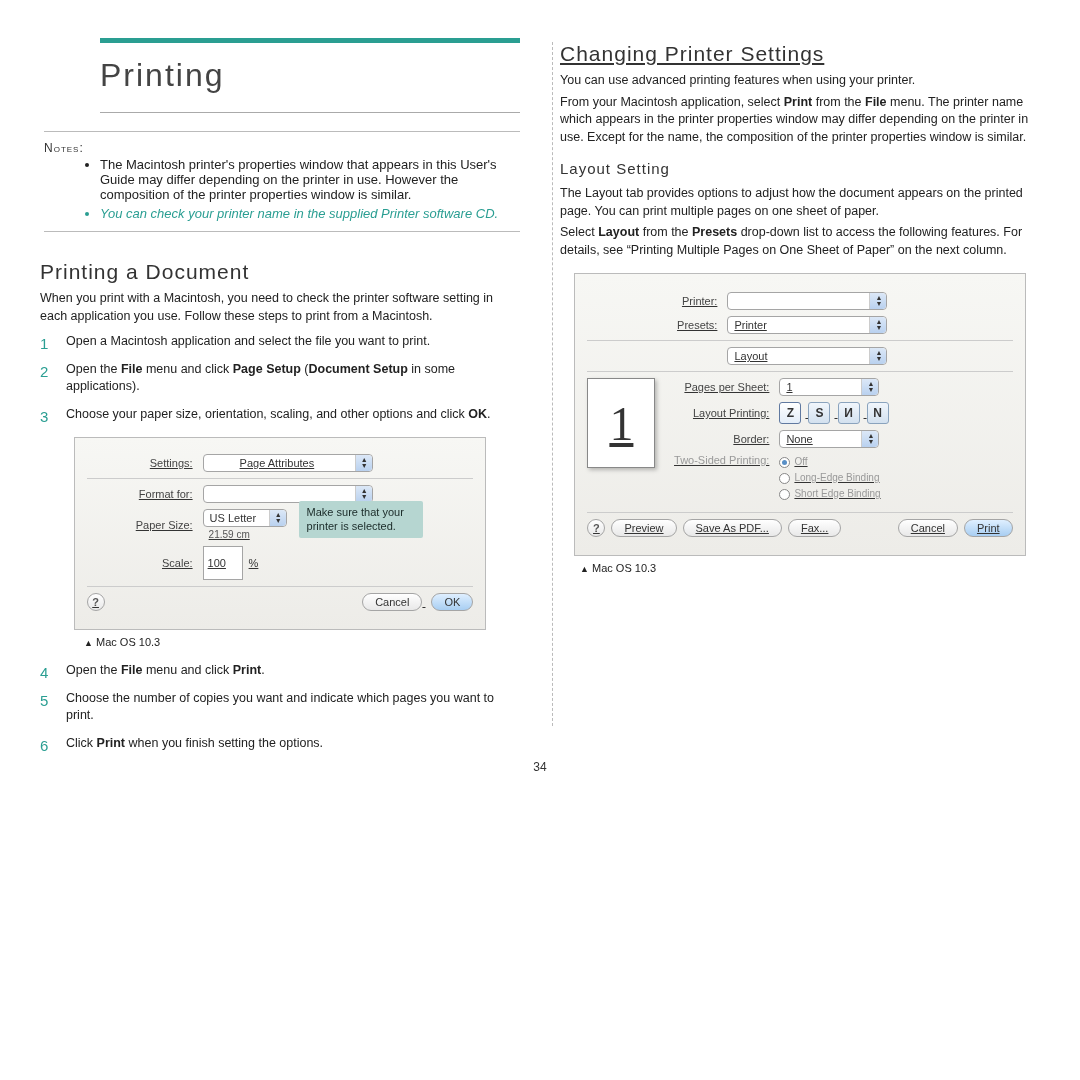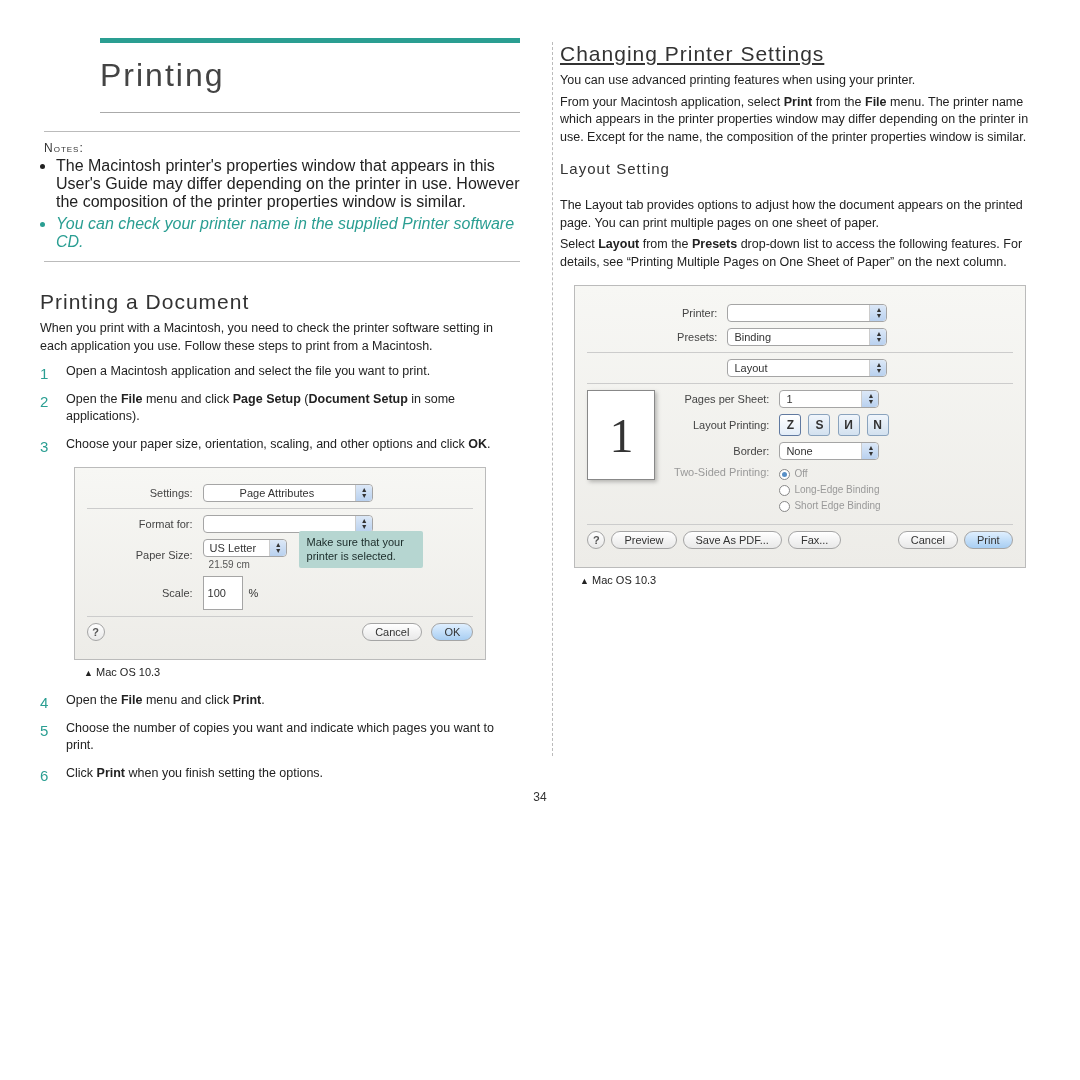--- a/index.html
+++ b/index.html
@@ -47,35 +47,35 @@
     letter-spacing: 2px;
   }
   .thin-rule { border-top: 1px solid #bbb; height: 1px; margin: 8px 0; }
   .notes-label {
     font-variant: small-caps;
     font-size: 12px;
     letter-spacing: 1px;
     color: #333;
   }
   ul.notes { margin: 2px 0 0 12px; padding: 0; }
-  ul.notes li { font-size: 16px; margin-bottom: 4px; }
+  ul.notes li { font-size: 13px; margin-bottom: 4px; margin-left: 44px; }
   .note-italic { font-style: italic; color: #2a9e92; }
   h2 {
     font-size: 21px;
     font-weight: normal;
     color: #333;
     letter-spacing: 1px;
     margin: 28px 0 6px 0;
   }
   h3 {
     font-size: 15px;
     font-weight: normal;
     color: #333;
     letter-spacing: 1px;
-    margin: 14px 0 20px 0;
+    margin: 14px 0 8px 0;
   }
   p { font-size: 12.5px; line-height: 1.4; margin: 4px 0; color: #222; }
   ol.steps { list-style: none; padding: 0; margin: 8px 0 0 0; counter-reset: step; }
   ol.steps li { counter-increment: step; position: relative; padding-left: 26px; margin-bottom: 10px; font-size: 12.5px; line-height: 1.4; }
   ol.steps li::before {
     content: counter(step);
     position: absolute;
     left: 0;
     top: 0;
     color: #2a9e92;
@@ -85,20 +85,21 @@
   .bold { font-weight: bold; }
   .screenshot {
     border: 1px solid #bbb;
     background: linear-gradient(#f7f7f4,#edece8);
     padding: 10px 12px 12px 12px;
     margin: 14px auto 4px auto;
     width: 86%;
     font-family: "Lucida Grande", Arial, sans-serif;
     font-size: 11px;
     color: #333;
+    text-decoration: underline;
   }
   .row { display: flex; align-items: center; margin: 6px 0; }
   .row-label { width: 116px; text-align: right; padding-right: 10px; font-size: 11px; color: #444; }
   .aqua-select {
     border: 1px solid #a5a5a5;
     border-radius: 4px;
     background: #fff;
     height: 18px;
     display: inline-flex;
     align-items: center;
@@ -298,21 +299,21 @@
       <div class="row">
         <div class="row-label" style="width:140px;">Printer:</div>
         <div class="aqua-select" style="min-width:160px;">
           <span></span>
           <span class="arrows">▲<br>▼</span>
         </div>
       </div>
       <div class="row">
         <div class="row-label" style="width:140px;">Presets:</div>
         <div class="aqua-select" style="min-width:160px;">
-          <span>Binding</span>
+          <span>Printer</span>
           <span class="arrows">▲<br>▼</span>
         </div>
       </div>
       <div class="sep"></div>
       <div class="row">
         <div class="row-label" style="width:140px;"></div>
         <div class="aqua-select" style="min-width:160px;">
           <span>Layout</span>
           <span class="arrows">▲<br>▼</span>
         </div>

